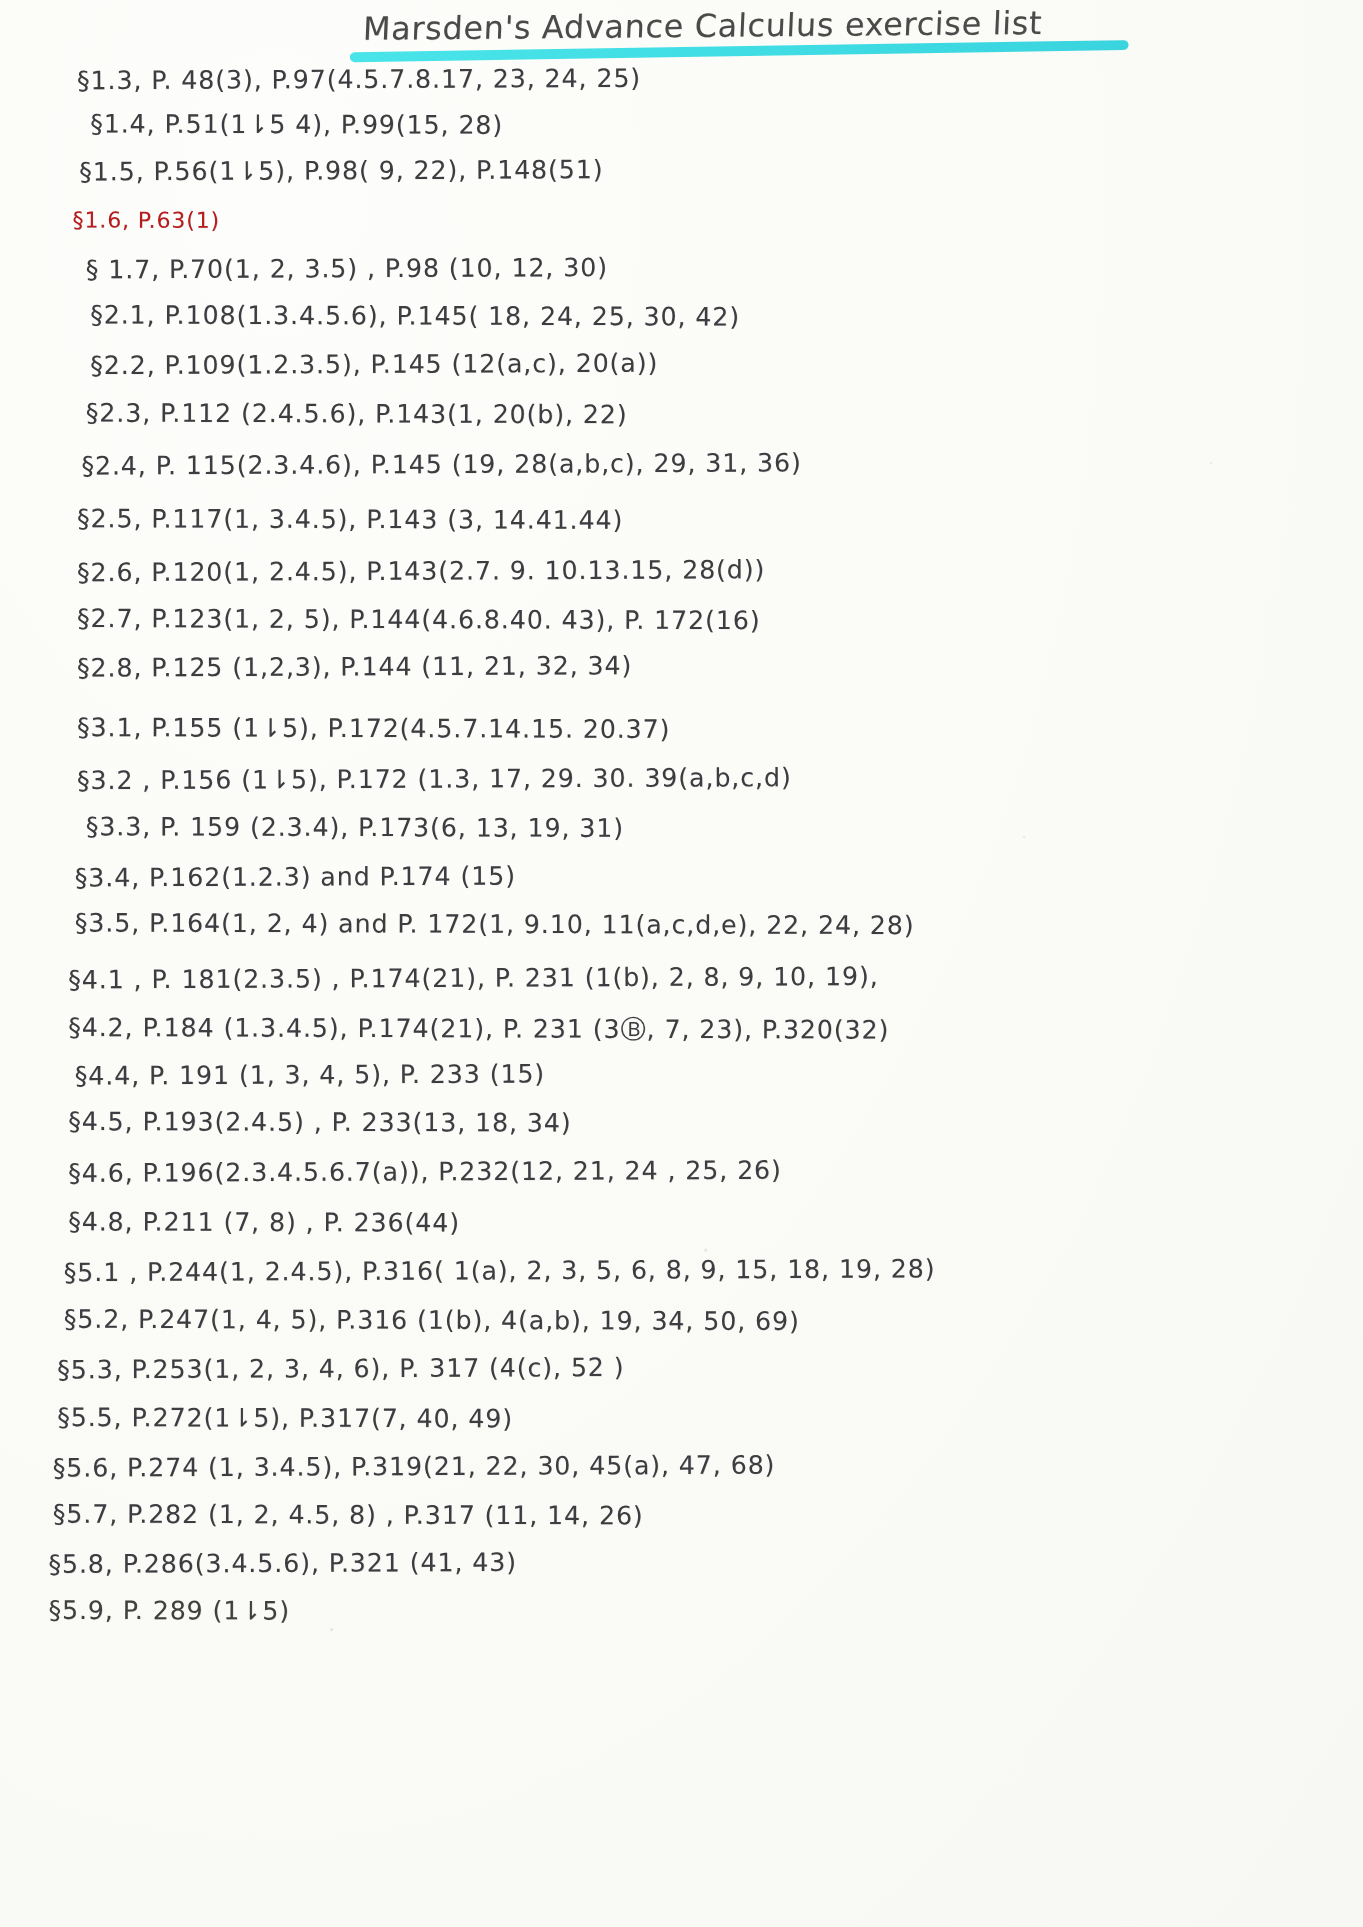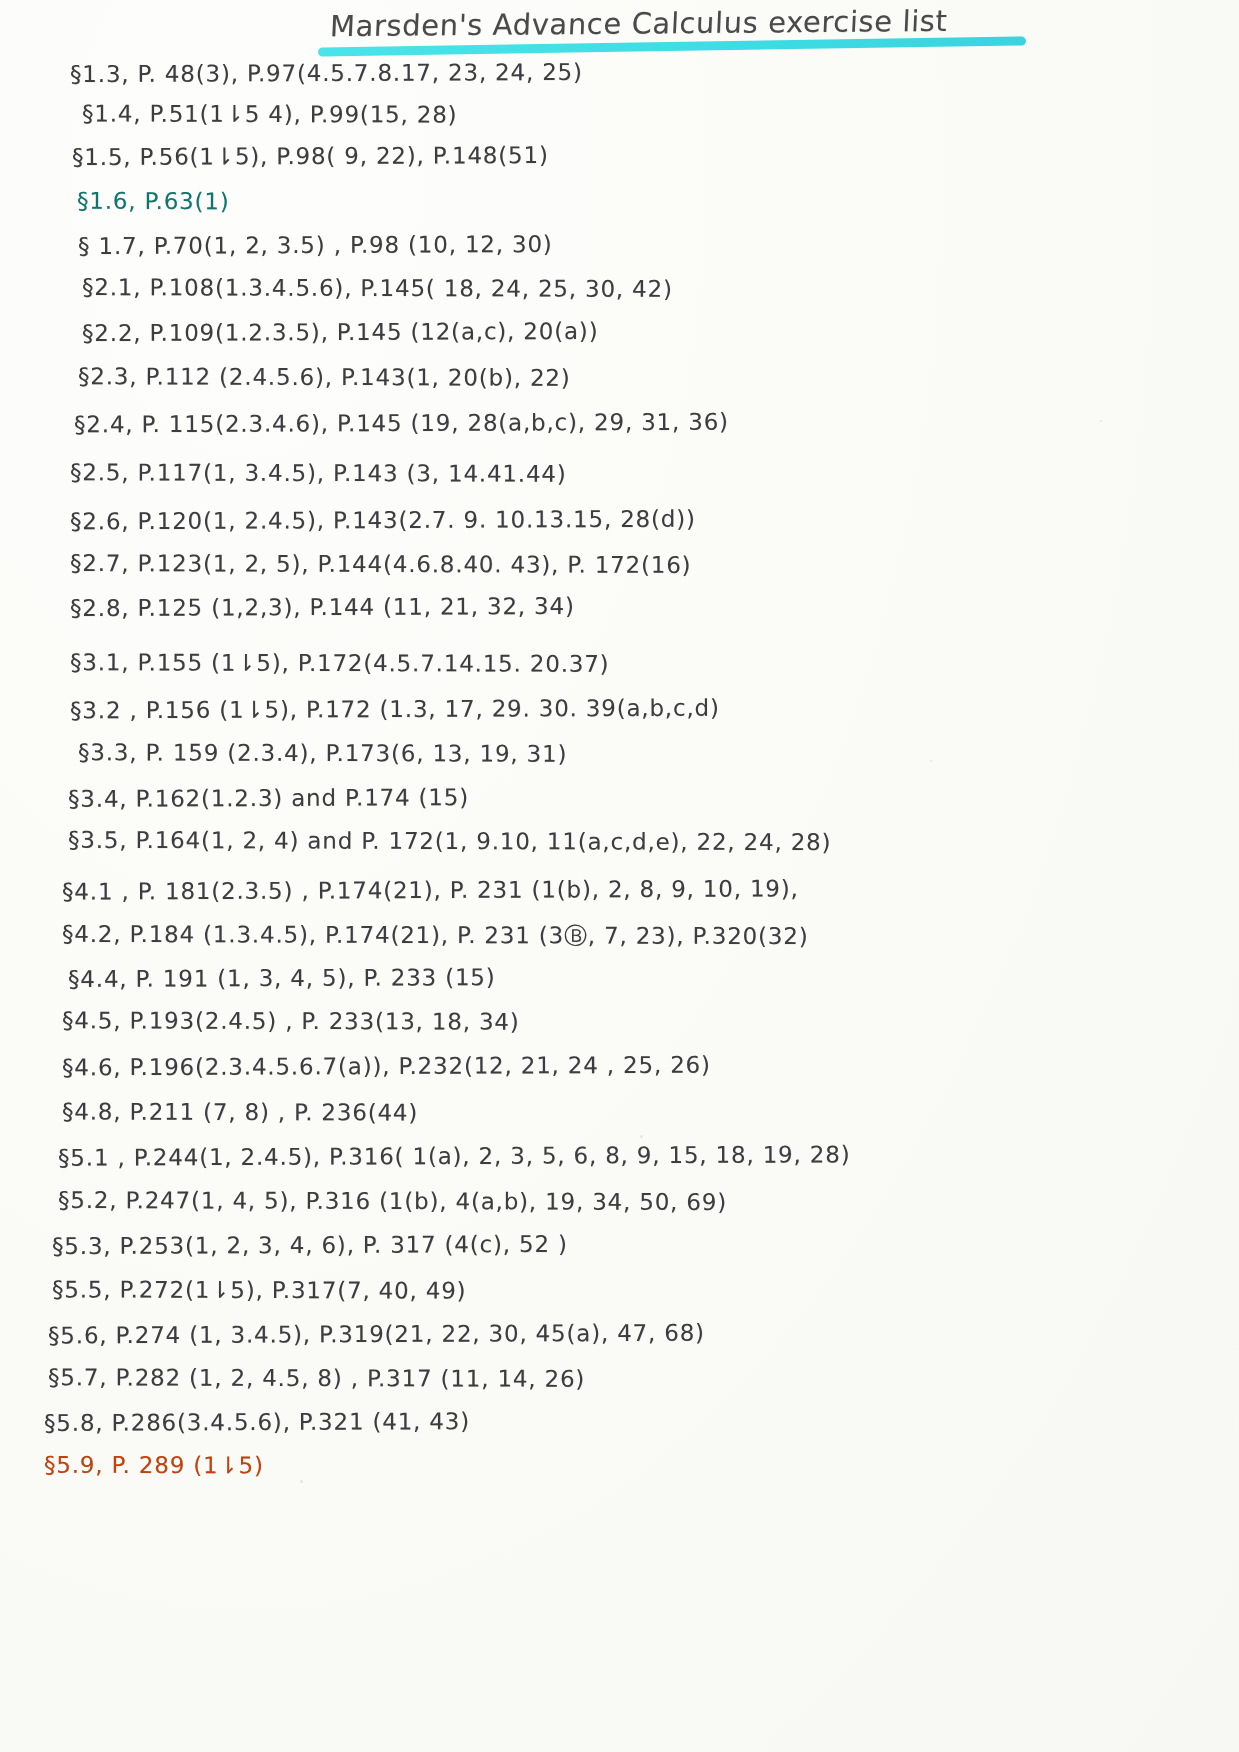--- a/index.html
+++ b/index.html
@@ -86,21 +86,21 @@
 
   <div class="title-wrap">
     <div class="title">Marsden's Advance Calculus  exercise list</div>
     <div class="title-underline"></div>
   </div>
 
   <div class="lines" id="lines-container">
       <div class="line" style="position: absolute; left: 70px; top: 0px; font-size: 23px; color: rgb(61, 61, 65);">§1.3, P. 48(3), P.97(4.5.7.8.17, 23, 24, 25)</div>
       <div class="line" style="position: absolute; left: 82px; top: 41px; font-size: 23px; color: rgb(61, 61, 65);">§1.4,  P.51(1⇂5 4), P.99(15, 28)</div>
       <div class="line" style="position: absolute; left: 72px; top: 83px; font-size: 23px; color: rgb(61, 61, 65);">§1.5,  P.56(1⇂5), P.98( 9, 22),  P.148(51)</div>
-      <div class="line" style="position: absolute; left: 77px; top: 128px; font-size: 23px; color: #0f766e;">§1.6,  P.63(1)</div>
+      <div class="line" style="position: absolute; left: 66px; top: 128px; font-size: 20px; color: #b91c1c;">§1.6,  P.63(1)</div>
       <div class="line" style="position: absolute; left: 78px; top: 172px; font-size: 23px; color: rgb(61, 61, 65);">§ 1.7,  P.70(1, 2, 3.5) , P.98 (10, 12, 30)</div>
       <div class="line" style="position: absolute; left: 82px; top: 215px; font-size: 23px; color: rgb(61, 61, 65);">§2.1,  P.108(1.3.4.5.6), P.145( 18, 24, 25, 30, 42)</div>
       <div class="line" style="position: absolute; left: 82px; top: 259px; font-size: 23px; color: rgb(61, 61, 65);">§2.2,  P.109(1.2.3.5),   P.145 (12(a,c), 20(a))</div>
       <div class="line" style="position: absolute; left: 78px; top: 304px; font-size: 23px; color: rgb(61, 61, 65);">§2.3,  P.112 (2.4.5.6),  P.143(1, 20(b), 22)</div>
       <div class="line" style="position: absolute; left: 74px; top: 350px; font-size: 23px; color: rgb(61, 61, 65);">§2.4, P. 115(2.3.4.6), P.145 (19, 28(a,b,c), 29, 31, 36)</div>
       <div class="line" style="position: absolute; left: 70px; top: 400px; font-size: 23px; color: rgb(61, 61, 65);">§2.5,  P.117(1, 3.4.5),  P.143 (3, 14.41.44)</div>
       <div class="line" style="position: absolute; left: 70px; top: 447px; font-size: 23px; color: rgb(61, 61, 65);">§2.6,  P.120(1, 2.4.5),   P.143(2.7. 9. 10.13.15, 28(d))</div>
       <div class="line" style="position: absolute; left: 70px; top: 491px; font-size: 23px; color: rgb(61, 61, 65);">§2.7,  P.123(1, 2, 5),  P.144(4.6.8.40. 43), P. 172(16)</div>
       <div class="line" style="position: absolute; left: 70px; top: 534px; font-size: 23px; color: rgb(61, 61, 65);">§2.8,  P.125 (1,2,3),   P.144 (11, 21, 32, 34)</div>
       <div class="line" style="position: absolute; left: 70px; top: 590px; font-size: 23px; color: rgb(61, 61, 65);">§3.1,  P.155 (1⇂5), P.172(4.5.7.14.15. 20.37)</div>
@@ -114,20 +114,20 @@
       <div class="line" style="position: absolute; left: 62px; top: 948px; font-size: 23px; color: rgb(61, 61, 65);">§4.5,  P.193(2.4.5) , P. 233(13, 18, 34)</div>
       <div class="line" style="position: absolute; left: 62px; top: 993px; font-size: 23px; color: rgb(61, 61, 65);">§4.6,  P.196(2.3.4.5.6.7(a)),  P.232(12, 21, 24        , 25, 26)</div>
       <div class="line" style="position: absolute; left: 62px; top: 1039px; font-size: 23px; color: rgb(61, 61, 65);">§4.8,  P.211 (7, 8) , P. 236(44)</div>
       <div class="line" style="position: absolute; left: 58px; top: 1083px; font-size: 23px; color: rgb(61, 61, 65);">§5.1 ,  P.244(1, 2.4.5), P.316( 1(a), 2, 3, 5, 6, 8, 9, 15, 18, 19, 28)</div>
       <div class="line" style="position: absolute; left: 58px; top: 1128px; font-size: 23px; color: rgb(61, 61, 65);">§5.2,  P.247(1, 4, 5),  P.316 (1(b), 4(a,b), 19, 34, 50, 69)</div>
       <div class="line" style="position: absolute; left: 52px; top: 1172px; font-size: 23px; color: rgb(61, 61, 65);">§5.3, P.253(1, 2, 3, 4, 6),  P. 317 (4(c), 52 )</div>
       <div class="line" style="position: absolute; left: 52px; top: 1217px; font-size: 23px; color: rgb(61, 61, 65);">§5.5,  P.272(1⇂5), P.317(7, 40, 49)</div>
       <div class="line" style="position: absolute; left: 48px; top: 1261px; font-size: 23px; color: rgb(61, 61, 65);">§5.6,  P.274 (1, 3.4.5), P.319(21, 22, 30, 45(a), 47, 68)</div>
       <div class="line" style="position: absolute; left: 48px; top: 1305px; font-size: 23px; color: rgb(61, 61, 65);">§5.7,  P.282 (1, 2, 4.5, 8) ,  P.317 (11, 14, 26)</div>
       <div class="line" style="position: absolute; left: 44px; top: 1349px; font-size: 23px; color: rgb(61, 61, 65);">§5.8, P.286(3.4.5.6),  P.321 (41, 43)</div>
-      <div class="line" style="position: absolute; left: 44px; top: 1392px; font-size: 23px; color: #c2410c;">§5.9, P. 289 (1⇂5)</div>
+      <div class="line" style="position: absolute; left: 44px; top: 1392px; font-size: 23px; color: #404040;">§5.9, P. 289 (1⇂5)</div>
     </div>
 
   <div class="speck" style="left:640px; top:1135px; width:3px; height:3px;"></div>
   <div class="speck" style="left:930px; top:760px; width:2px; height:2px;"></div>
   <div class="speck" style="left:300px; top:1480px; width:3px; height:3px;"></div>
   <div class="speck" style="left:1100px; top:420px; width:2px; height:2px;"></div>
 </div>
 
 </body></html>

